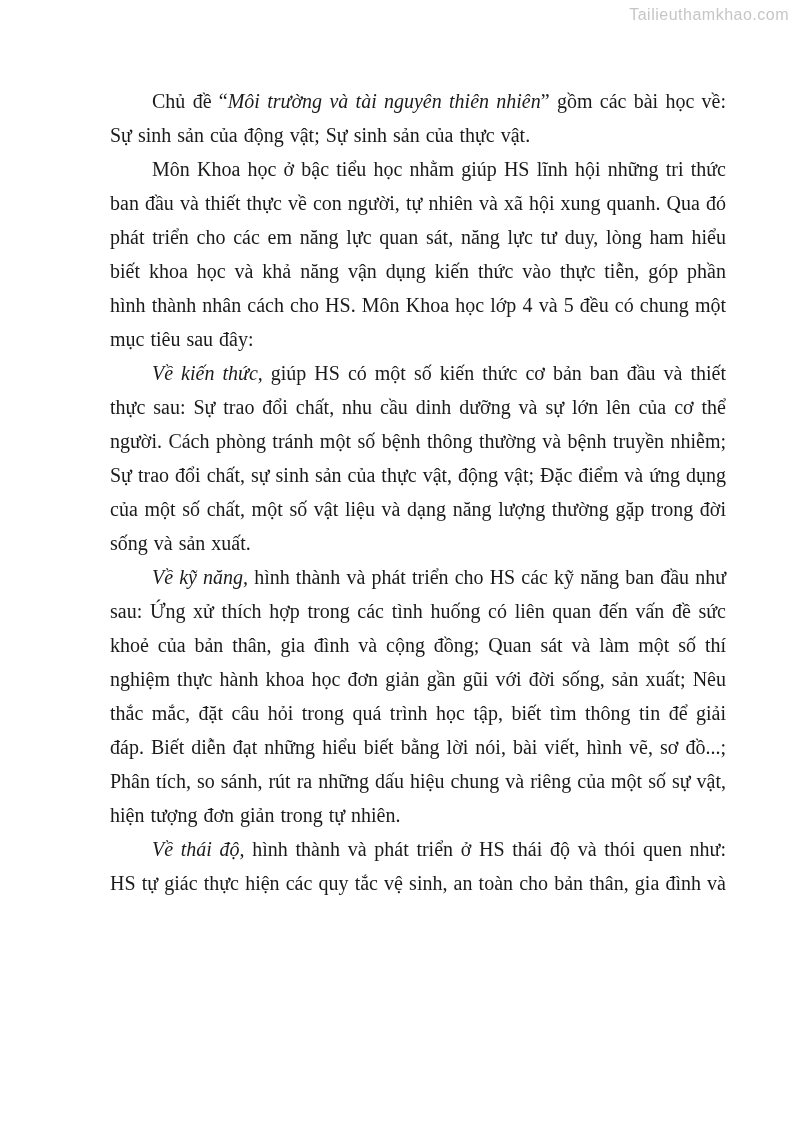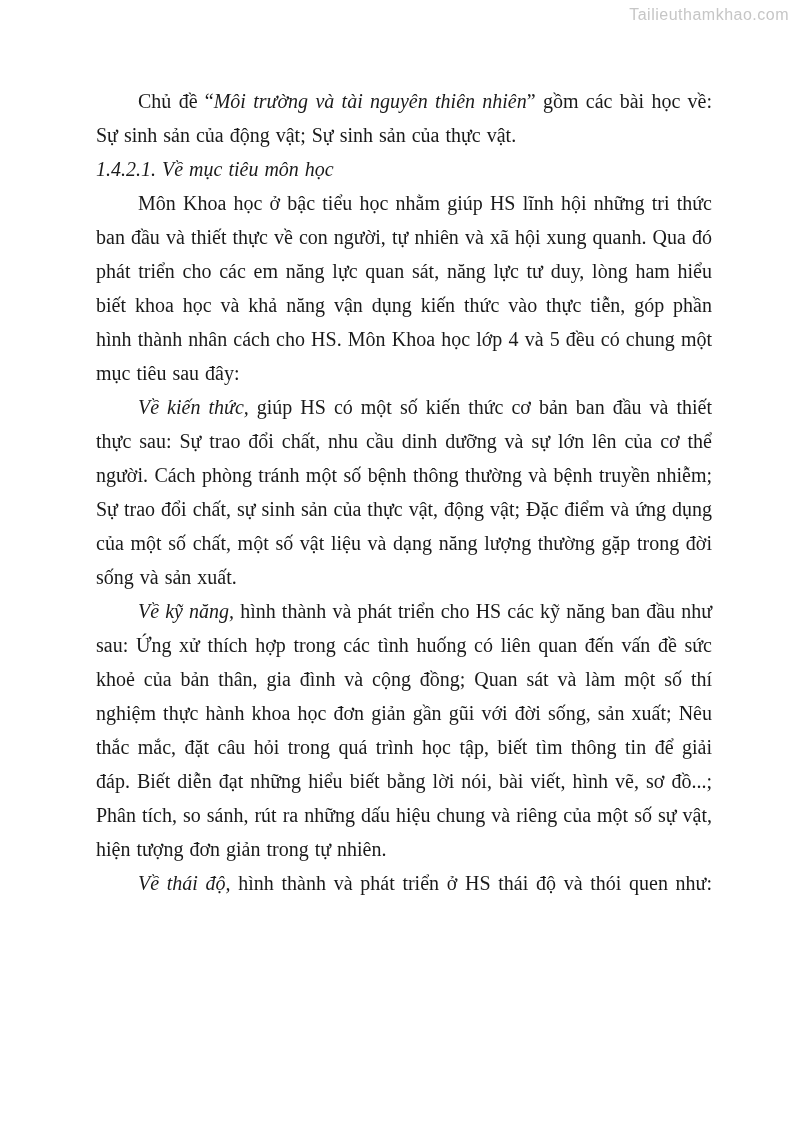--- a/index.html
+++ b/index.html
@@ -21,21 +21,21 @@
     top: 6px;
     right: 5px;
     font-family: "Liberation Sans", "DejaVu Sans", sans-serif;
     font-size: 16px;
     letter-spacing: 0.5px;
     color: var(--watermark-color, #c6c6c6);
     text-shadow: 1px 1px 0 #ffffff;
   }
   .content {
     position: absolute;
-    left: 96px;
+    left: 110px;
     top: 84px;
     width: 616px;
   }
   .para {
     margin: 0;
     font-size: 20px;
     line-height: 34px;
     text-align: justify;
     word-spacing: 1px;
   }
@@ -53,21 +53,20 @@
   }
 </style>
 </head>
 <body>
 
 <div class="page">
   <span class="watermark">Tailieuthamkhao.com</span>
 
   <div class="content">
       <p class="para body indent"><span class="seg-normal">Chủ đề “</span><span class="seg-italic">Môi trường và tài nguyên thiên nhiên</span><span class="seg-normal">” gồm các bài học về: Sự sinh sản của động vật; Sự sinh sản của thực vật.</span></p>
-      <p class="para subheading"><span class="seg-italic">1.4.2.1. Về mục tiêu môn học</span></p>
       <p class="para body indent"><span class="seg-normal">Môn Khoa học ở bậc tiểu học nhằm giúp HS lĩnh hội những tri thức ban đầu và thiết thực về con người, tự nhiên và xã hội xung quanh. Qua đó phát triển cho các em năng lực quan sát, năng lực tư duy, lòng ham hiểu biết khoa học và khả năng vận dụng kiến thức vào thực tiễn, góp phần hình thành nhân cách cho HS. Môn Khoa học lớp 4 và 5 đều có chung một mục tiêu sau đây:</span></p>
       <p class="para body indent"><span class="seg-italic">Về kiến thức, </span><span class="seg-normal">giúp HS có một số kiến thức cơ bản ban đầu và thiết thực sau: Sự trao đổi chất, nhu cầu dinh dưỡng và sự lớn lên của cơ thể người. Cách phòng tránh một số bệnh thông thường và bệnh truyền nhiễm; Sự trao đổi chất, sự sinh sản của thực vật, động vật; Đặc điểm và ứng dụng của một số chất, một số vật liệu và dạng năng lượng thường gặp trong đời sống và sản xuất.</span></p>
       <p class="para body indent"><span class="seg-italic">Về kỹ năng, </span><span class="seg-normal">hình thành và phát triển cho HS các kỹ năng ban đầu như sau: Ứng xử thích hợp trong các tình huống có liên quan đến vấn đề sức khoẻ của bản thân, gia đình và cộng đồng; Quan sát và làm một số thí nghiệm thực hành khoa học đơn giản gần gũi với đời sống, sản xuất; Nêu thắc mắc, đặt câu hỏi trong quá trình học tập, biết tìm thông tin để giải đáp. Biết diễn đạt những hiểu biết bằng lời nói, bài viết, hình vẽ, sơ đồ...; Phân tích, so sánh, rút ra những dấu hiệu chung và riêng của một số sự vật, hiện tượng đơn giản trong tự nhiên.</span></p>
       <p class="para body indent"><span class="seg-italic">Về thái độ, </span><span class="seg-normal">hình thành và phát triển ở HS thái độ và thói quen như: HS tự giác thực hiện các quy tắc vệ sinh, an toàn cho bản thân, gia đình và cộng đồng; Ham hiểu biết khoa học, có ý thức vận dụng những kiến thức đã học vào đời sống; Yêu con người, thiên nhiên, đất nước, yêu cái đẹp. HS có ý thức và hành động bảo vệ môi trường xung quanh.</span></p>
     </div>
 
   <div class="footer">30</div>
 </div>
 
 </body></html>

